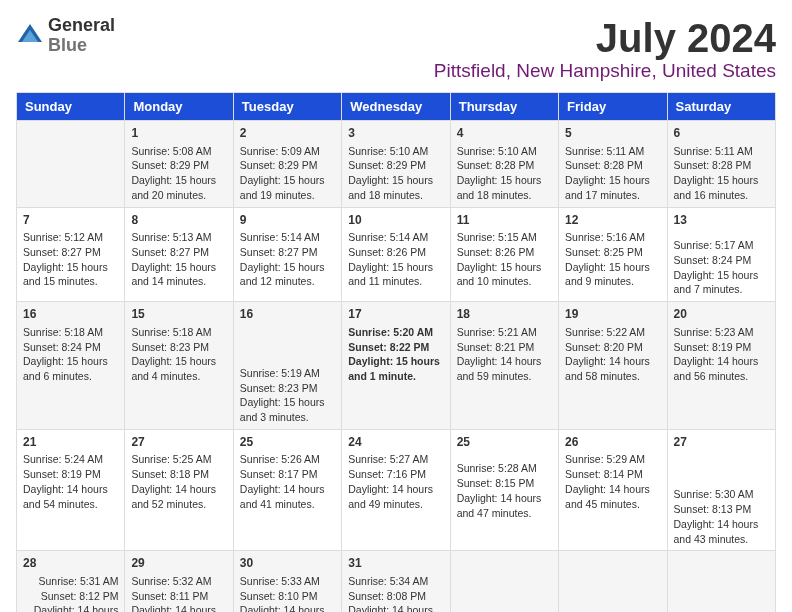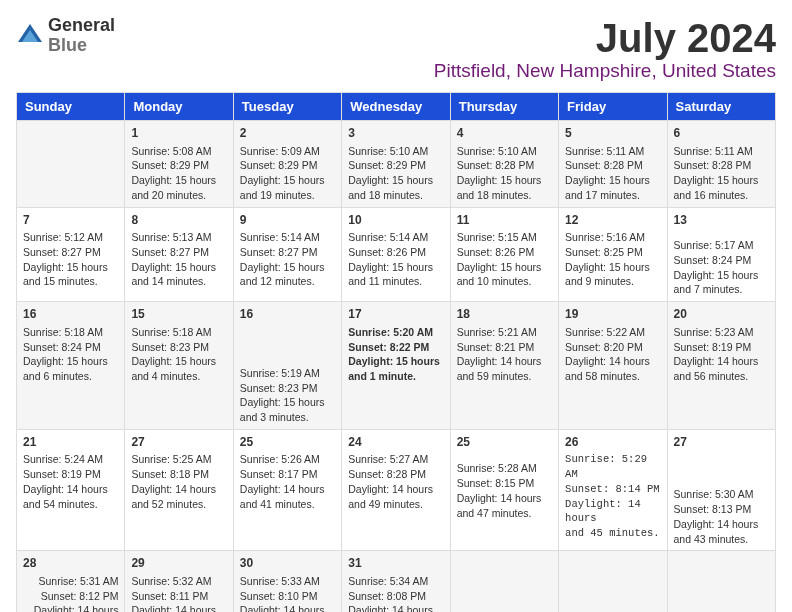--- a/index.html
+++ b/index.html
@@ -295,34 +295,34 @@
         <td>
           <span class="day-number">25</span>
           <div class="day-info" style="white-space: pre-line;">Sunrise: 5:26 AM
 Sunset: 8:17 PM
 Daylight: 14 hours
 and 41 minutes.</div>
         </td>
         <td>
           <span class="day-number">24</span>
           <div class="day-info" style="white-space: pre-line;">Sunrise: 5:27 AM
-Sunset: 8:28 PM
+Sunset: 7:16 PM
 Daylight: 14 hours
 and 49 minutes.</div>
         </td>
         <td>
           <span class="day-number">25</span>
           <div class="day-info" style="white-space: pre-line; margin-top: 11px;">Sunrise: 5:28 AM
 Sunset: 8:15 PM
 Daylight: 14 hours
 and 47 minutes.</div>
         </td>
         <td>
           <span class="day-number">26</span>
-          <div class="day-info" style="white-space: pre-line; font-family: Liberation Mono, monospace;">Sunrise: 5:29 AM
+          <div class="day-info" style="white-space: pre-line;">Sunrise: 5:29 AM
 Sunset: 8:14 PM
 Daylight: 14 hours
 and 45 minutes.</div>
         </td>
         <td>
           <span class="day-number">27</span>
           <div class="day-info" style="white-space: pre-line; margin-top: 37px;">Sunrise: 5:30 AM
 Sunset: 8:13 PM
 Daylight: 14 hours
 and 43 minutes.</div>

